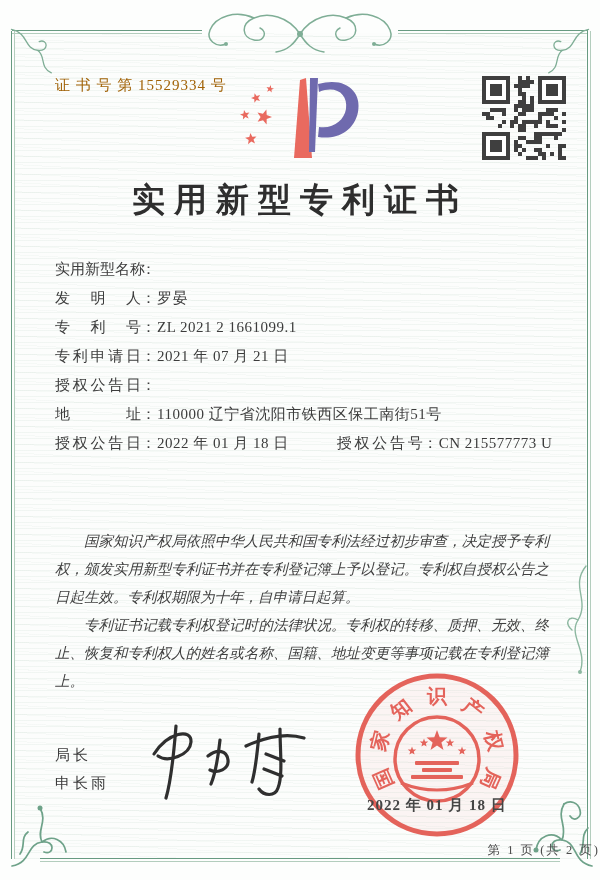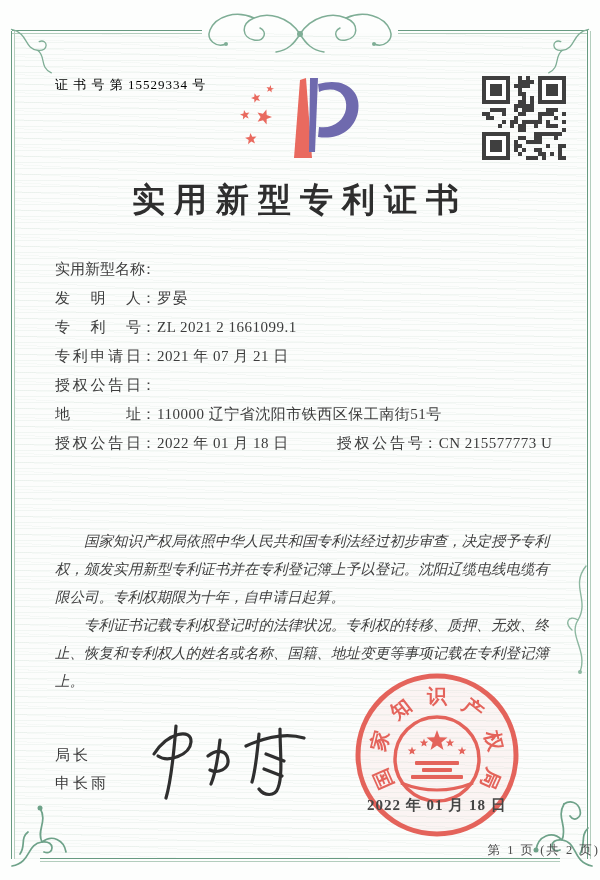--- a/index.html
+++ b/index.html
@@ -21,21 +21,21 @@
   .h-line, .v-line { position:absolute; }
   .h-line { height:2px; border-top:1.4px solid #679a81; border-bottom:1px solid #b3cdbd; }
   .v-line { width:2px;  border-left:1.4px solid #679a81; border-right:1px solid #b3cdbd; }
   .line-top-left  { left:12px;  top:30px; width:190px; }
   .line-top-right { left:398px; top:30px; width:190px; }
   .line-bottom    { left:40px;  top:858px; width:520px; }
   .line-left  { left:11px;  top:31px; height:828px; }
   .line-right { left:587px; top:31px; height:828px; }
   .ornament { position:absolute; pointer-events:none; }
 
-  .cert-no { position:absolute; left:55px; top:76px; font-size:13px; letter-spacing:1px; color:#000000; }
+  .cert-no { position:absolute; left:55px; top:76px; font-size:15px; letter-spacing:1px; color:#a16207; }
 
   .logo { position:absolute; left:236px; top:76px; width:152px; height:106px; }
   .qr   { position:absolute; left:482px; top:76px; width:84px; height:84px; }
 
   .title {
     position:absolute; left:0; top:178px; width:100%; text-align:center;
     font-size:33px; font-weight:600; letter-spacing:9px; color:#2e2e2e;
   }
 
   .fields { position:absolute; left:55px; top:259px; width:494px; display:flex; flex-direction:column; gap:8px; font-size:15px; }
@@ -311,21 +311,21 @@
         </span>
         <span class="pair pair2">
           <span class="flabel">授权公告号</span>
           <span class="fcolon">：</span>
           <span class="fvalue">CN 215577773 U</span>
         </span>
       </div>
     </div>
 
   <div class="paragraphs" id="paragraphs">
-      <p>国家知识产权局依照中华人民共和国专利法经过初步审查，决定授予专利权，颁发实用新型专利证书并在专利登记簿上予以登记。沈阳辽缆电线电缆有限公司。专利权期限为十年，自申请日起算。</p>
+      <p>国家知识产权局依照中华人民共和国专利法经过初步审查，决定授予专利权，颁发实用新型专利证书并在专利登记簿上予以登记。专利权自授权公告之日起生效。专利权期限为十年，自申请日起算。</p>
       <p>专利证书记载专利权登记时的法律状况。专利权的转移、质押、无效、终止、恢复和专利权人的姓名或名称、国籍、地址变更等事项记载在专利登记簿上。</p>
     </div>
 
   <div class="signer">
     <div>局长</div>
     <div>申长雨</div>
   </div>
 
   <svg class="signature" viewBox="0 0 195 88">
     <g fill="none" stroke="#2f2f2f" stroke-width="3.2" stroke-linecap="round" stroke-linejoin="round">

